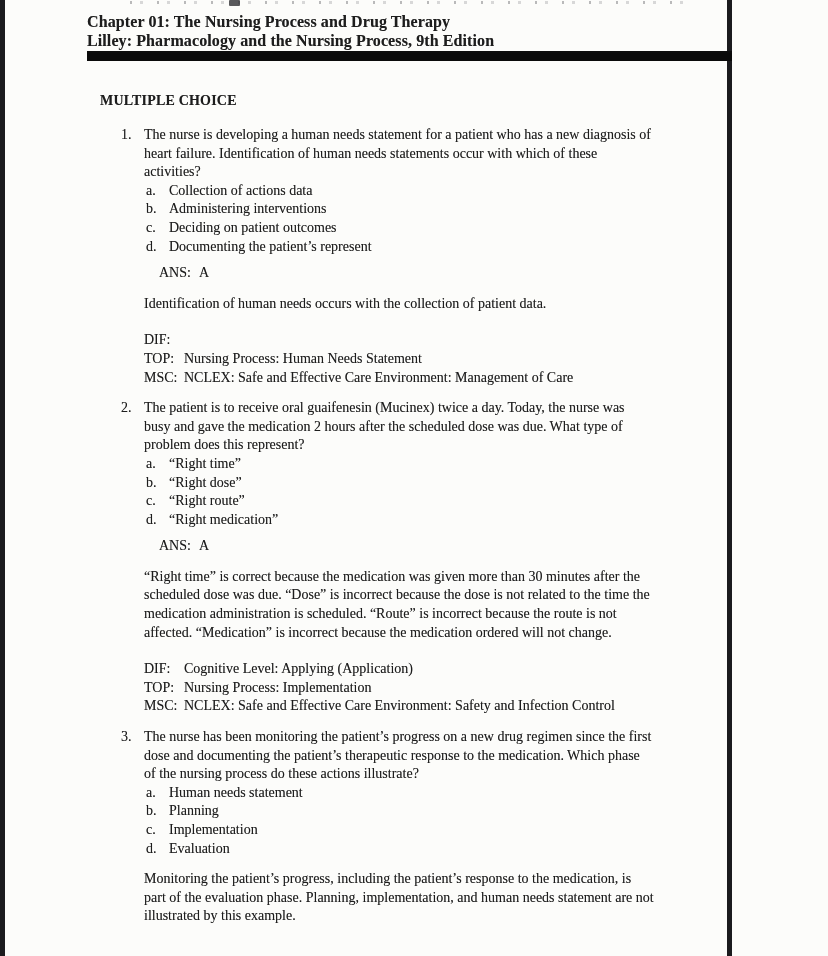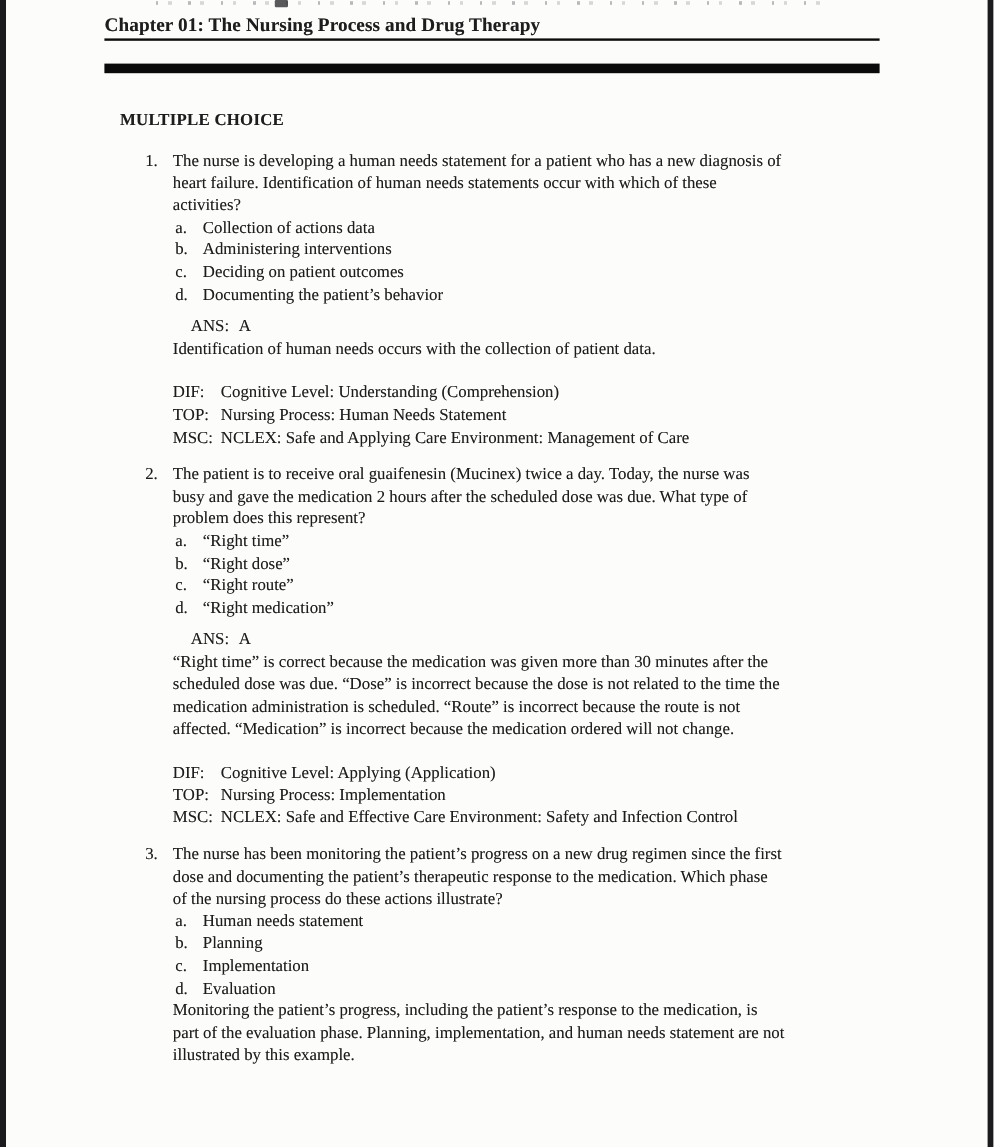--- a/index.html
+++ b/index.html
@@ -3,21 +3,21 @@
 <meta charset="utf-8">
 <style>
   html, body { margin: 0; padding: 0; }
   body {
     width: 828px; height: 956px; overflow: hidden;
     background: #fcfcfa;
     font-family: "Liberation Serif", "DejaVu Serif", serif;
     color: #1d1d1d;
   }
   .page {
-    position: relative; width: 828px; height: 956px;
+    position: relative; width: 732px; height: 956px;
     background: #fcfcfa; overflow: hidden;
   }
   .edge { position: absolute; top: 0; height: 956px; background: #1b1b1e; }
   .edge-left  { left: 0;  width: 5px; }
   .edge-right { right: 0; width: 5px; }
 
   
   .remnant {
     position: absolute; top: 1px; left: 130px; width: 560px; height: 3px;
     background: repeating-linear-gradient(90deg,
@@ -58,40 +58,41 @@
   .qnum { position: absolute; left: 0; top: 0; }
   .stem { white-space: pre-line; }
 
   .options { margin-left: 25px; }
   .opt { display: flex; }
   .ol { width: 23px; flex: 0 0 23px; }
 
   .answer { margin: 8px 0 0 38px; }
   .ml { display: inline-block; width: 40px; }
 
-  .rationale { margin: 0 0 0 23px; width: 600px; white-space: pre-line; }
+  .rationale { margin: 12px 0 0 23px; width: 600px; white-space: pre-line; }
 
   .meta { margin: 18px 0 0 23px; }
   .meta-row { display: flex; }
   .meta-row .ml { flex: 0 0 40px; }
 
   
   .header, .mc-heading, .question { text-shadow: 0 0 .5px rgba(40,40,40,.45); }
 </style>
 </head>
 <body>
 
 <div class="page">
   <div class="edge edge-left"></div>
   <div class="edge edge-right"></div>
   <div class="remnant"></div>
   <div class="remnant-dark"></div>
 
   <div class="header">
     <div>Chapter 01: The Nursing Process and Drug Therapy</div>
+    <div>Lilley: Pharmacology and the Nursing Process, 9th Edition</div>
   </div>
   <div class="rule-bar"></div>
 
   <div class="content">
     <div class="mc-heading">MULTIPLE CHOICE</div>
 
     <div class="question">
       <div class="stem-row">
         <span class="qnum">1.</span>
         <div class="stem">The nurse is developing a human needs statement for a patient who has a new diagnosis of
@@ -106,39 +107,38 @@
         <div class="opt">
             <span class="ol">b.</span>
             <span>Administering interventions</span>
           </div>
         <div class="opt">
             <span class="ol">c.</span>
             <span>Deciding on patient outcomes</span>
           </div>
         <div class="opt">
             <span class="ol">d.</span>
-            <span>Documenting the patient’s behavior</span>
+            <span>Documenting the patient’s represent</span>
           </div>
       </div>
       <div class="answer">
         <span class="ml">ANS:</span><span>A</span>
       </div>
       <div class="rationale">Identification of human needs occurs with the collection of patient data.</div>
       <div class="meta">
         <div class="meta-row">
             <span class="ml">DIF:</span>
-            <span>Cognitive Level: Understanding (Comprehension)</span>
           </div>
         <div class="meta-row">
             <span class="ml">TOP:</span>
             <span>Nursing Process: Human Needs Statement</span>
           </div>
         <div class="meta-row">
             <span class="ml">MSC:</span>
-            <span>NCLEX: Safe and Applying Care Environment: Management of Care</span>
+            <span>NCLEX: Safe and Effective Care Environment: Management of Care</span>
           </div>
       </div>
     </div>
 
     <div class="question">
       <div class="stem-row">
         <span class="qnum">2.</span>
         <div class="stem">The patient is to receive oral guaifenesin (Mucinex) twice a day. Today, the nurse was
 busy and gave the medication 2 hours after the scheduled dose was due. What type of
 problem does this represent?</div>

